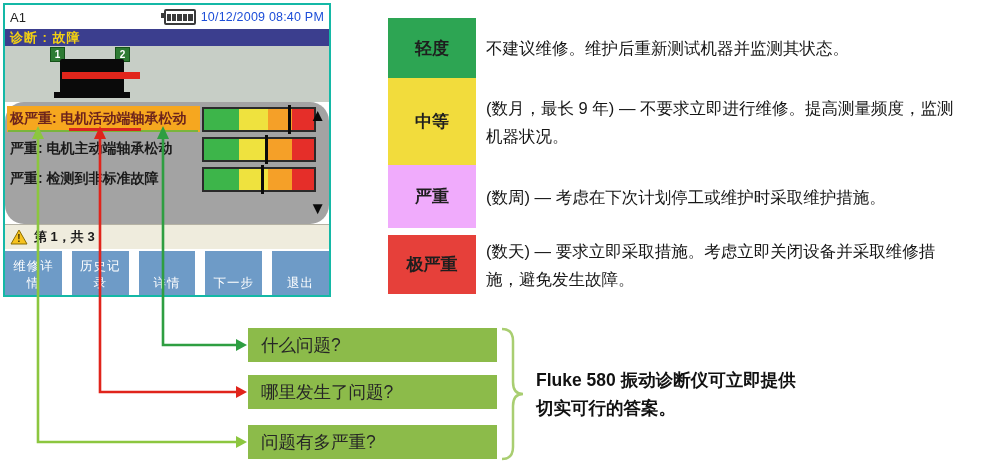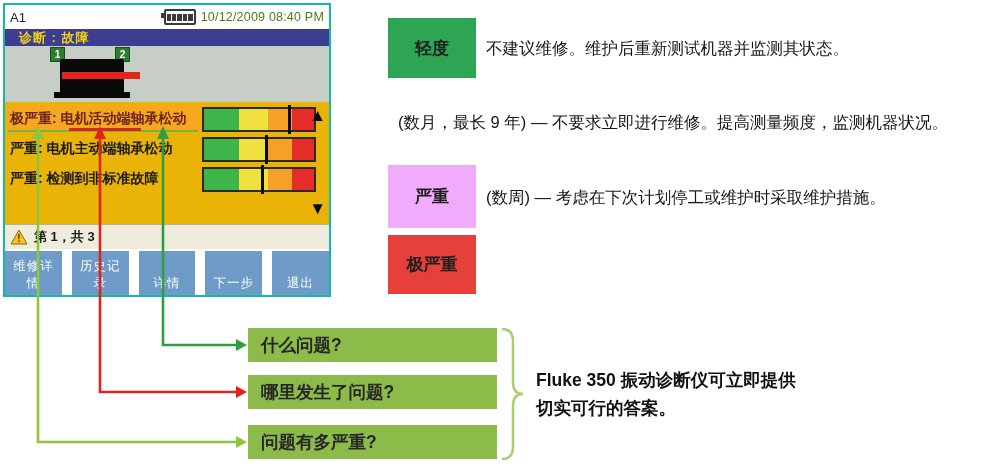--- a/index.html
+++ b/index.html
@@ -12,28 +12,28 @@
   .device{
     position:absolute;left:3px;top:3px;width:324px;height:290px;
     border:2px solid #14b8a6;background:#fff;overflow:hidden;
   }
   .dev-header{height:24px;display:flex;align-items:center;justify-content:space-between;padding:0 5px;background:#fff;}
   .dev-loc{font-size:13px;color:#222;}
   .dev-right{display:flex;align-items:center;gap:5px;}
   .battery{position:relative;width:26px;height:12px;border:2px solid #3a3a3a;border-radius:2px;display:flex;align-items:center;gap:1px;padding:0 1px;background:#fff;margin-left:4px;}
   .battery::before{content:"";position:absolute;left:-5px;top:2px;width:3px;height:5px;background:#3a3a3a;}
   .battery i{flex:1;height:7px;background:#3a3a3a;}
-  .dev-date{font-size:12.5px;color:#4d7c0f;letter-spacing:0.2px;}
-  .dev-title{height:17px;background:#3b3e8e;color:#f2d013;font-size:13px;font-weight:bold;line-height:17px;padding-left:14px;letter-spacing:1px;}
+  .dev-date{font-size:12.5px;color:#1d4ed8;letter-spacing:0.2px;}
+  .dev-title{height:17px;background:#3b3e8e;color:#f2d013;font-size:13px;font-weight:bold;line-height:17px;padding-left:5px;letter-spacing:1px;}
   .dev-image{position:relative;height:56px;background:#c7cec6;}
   .sensor-tag{position:absolute;top:1px;width:13px;height:13px;background:#2e7b33;border:1px solid #145218;color:#fff;font-size:10px;font-weight:bold;text-align:center;line-height:13px;}
   .motor-body{position:absolute;left:55px;top:13px;width:64px;height:35px;background:#0a0a0a;border-radius:2px;}
   .motor-base{position:absolute;left:49px;top:46px;width:76px;height:6px;background:#0a0a0a;}
   .motor-stripe{position:absolute;left:57px;top:26px;width:78px;height:7px;background:#e1251b;}
-  .dev-list{position:relative;height:122px;background:#eab308;}
+  .dev-list{position:relative;height:122px;background:#a3a3a3;border-radius:19px;}
   .fault-row{position:absolute;left:0;height:26px;width:100%;}
   .fault-label{position:absolute;left:2px;top:0;width:193px;height:26px;font-size:14px;font-weight:bold;line-height:25px;padding-left:3px;box-sizing:border-box;color:#1a1a1a;white-space:nowrap;overflow:hidden;}
   .fault-row.hl .fault-label{background:#f6a71f;color:#6d241c;}
   .u-green{position:absolute;left:3px;top:24px;width:190px;height:2px;background:#7ab43c;}
   .u-red{position:absolute;left:64px;top:22px;width:72px;height:3px;background:#da251d;}
   .sev-bar{position:absolute;left:197px;top:1px;width:110px;height:21px;border:2px solid #2a2a2a;display:flex;background:#fff;}
   .sev-bar i{display:block;height:100%;}
   .sev-bar .s0{width:32%;} .sev-bar .s1{width:26%;} .sev-bar .s2{width:22%;} .sev-bar .s3{width:20%;}
   .sev-marker{position:absolute;top:-4px;width:3px;height:29px;background:#0a0a0a;}
   .scroll-arrow{position:absolute;right:3px;font-size:17px;color:#0a0a0a;line-height:1;cursor:default;}
@@ -41,21 +41,21 @@
   .dev-status{height:24px;background:#efecdd;border-top:1px solid #b5b2a4;display:flex;align-items:center;gap:6px;padding-left:5px;font-size:13px;font-weight:bold;color:#1a1a1a;}
   .dev-buttons{height:47px;background:#fff;display:flex;gap:10px;padding-top:2px;box-sizing:border-box;}
   .softkey{flex:1;background:#6e9bc7;color:#fff;font-size:12.5px;display:flex;align-items:flex-end;justify-content:center;padding-bottom:4px;border:none;font-family:inherit;letter-spacing:1px;}
   
   .sev-table{position:absolute;left:388px;top:18px;width:576px;}
   .sev-row{display:flex;}
   .sev-cell{width:88px;flex:none;display:flex;align-items:center;justify-content:center;font-size:17px;font-weight:bold;color:#1e1e1e;}
   .sev-desc{flex:1;display:flex;align-items:center;padding-left:10px;font-size:16.5px;line-height:28px;color:#161616;}
   .h-light{height:60px;} .h-moderate{height:87px;} .h-serious{height:63px;} .h-extreme{height:59px;margin-top:7px;}
   
-  .q-box{position:absolute;left:248px;width:249px;height:34px;font-size:17.5px;font-weight:bold;color:#262626;line-height:34px;padding-left:13px;box-sizing:border-box;}
+  .q-box{position:absolute;left:248px;width:249px;height:34px;font-size:17.5px;font-weight:normal;color:#262626;line-height:34px;padding-left:13px;box-sizing:border-box;}
   .q1{top:328px;} .q2{top:375px;} .q3{top:425px;}
   .brace{position:absolute;left:499px;top:326px;}
   .fluke-note{position:absolute;left:536px;top:366px;font-size:17.5px;font-weight:bold;color:#111;line-height:28px;}
   
   .overlay{position:absolute;left:0;top:0;width:990px;height:468px;pointer-events:none;z-index:20;}
 </style>
 </head>
 <body>
 
 <div class="device">
@@ -142,45 +142,49 @@
 </div>
 
 <div class="sev-table">
   <div class="sev-row h-light">
     <div class="sev-cell" style="background: rgb(45, 165, 83);">轻度</div>
     <div class="sev-desc">
         <span>不建议维修。维护后重新测试机器并监测其状态。</span>
       </div>
   </div>
   <div class="sev-row h-moderate">
+    <div class="sev-cell" style="background: rgb(242, 220, 60);">中等</div>
     <div class="sev-desc">
         <span>(数月，最长 9 年) — 不要求立即进行维修。提高测量频度，监测机器状况。</span>
       </div>
   </div>
   <div class="sev-row h-serious">
     <div class="sev-cell" style="background: #f0abfc;">严重</div>
     <div class="sev-desc">
         <span>(数周) — 考虑在下次计划停工或维护时采取维护措施。</span>
       </div>
   </div>
   <div class="sev-row h-extreme">
     <div class="sev-cell" style="background: rgb(230, 64, 58);">极严重</div>
+    <div class="sev-desc">
+        <span>(数天) — 要求立即采取措施。考虑立即关闭设备并采取维修措施，避免发生故障。</span>
+      </div>
   </div>
 </div>
 
 <div class="q-box q1" style="background: rgb(140, 187, 74);">什么问题?</div>
 <div class="q-box q2" style="background: rgb(140, 187, 74);">哪里发生了问题?</div>
 <div class="q-box q3" style="background: rgb(140, 187, 74);">问题有多严重?</div>
 
 <svg class="brace" width="30" height="140" viewBox="0 0 30 140">
   <path d="M 3 3 Q 14 3 14 15 L 14 56 Q 14 68 24 68 Q 14 68 14 80 L 14 121 Q 14 133 3 133" fill="none" stroke-width="2.5" style="stroke: rgb(169, 206, 113);"></path>
 </svg>
 
 <div class="fluke-note">
-  <div>Fluke 350 振动诊断仪可立即提供</div>
+  <div>Fluke 580 振动诊断仪可立即提供</div>
   <div>切实可行的答案。</div>
 </div>
 
 <svg class="overlay" viewBox="0 0 990 468">
 
   <g>
     <polyline points="163,136 163,345 238,345" fill="none" stroke-width="2.6" style="stroke: rgb(46, 158, 65);"></polyline>
     <polygon points="163,126 157,139 169,139" style="fill: rgb(46, 158, 65);"></polygon>
     <polygon points="247,345 236,339 236,351" style="fill: rgb(46, 158, 65);"></polygon>
   </g>

